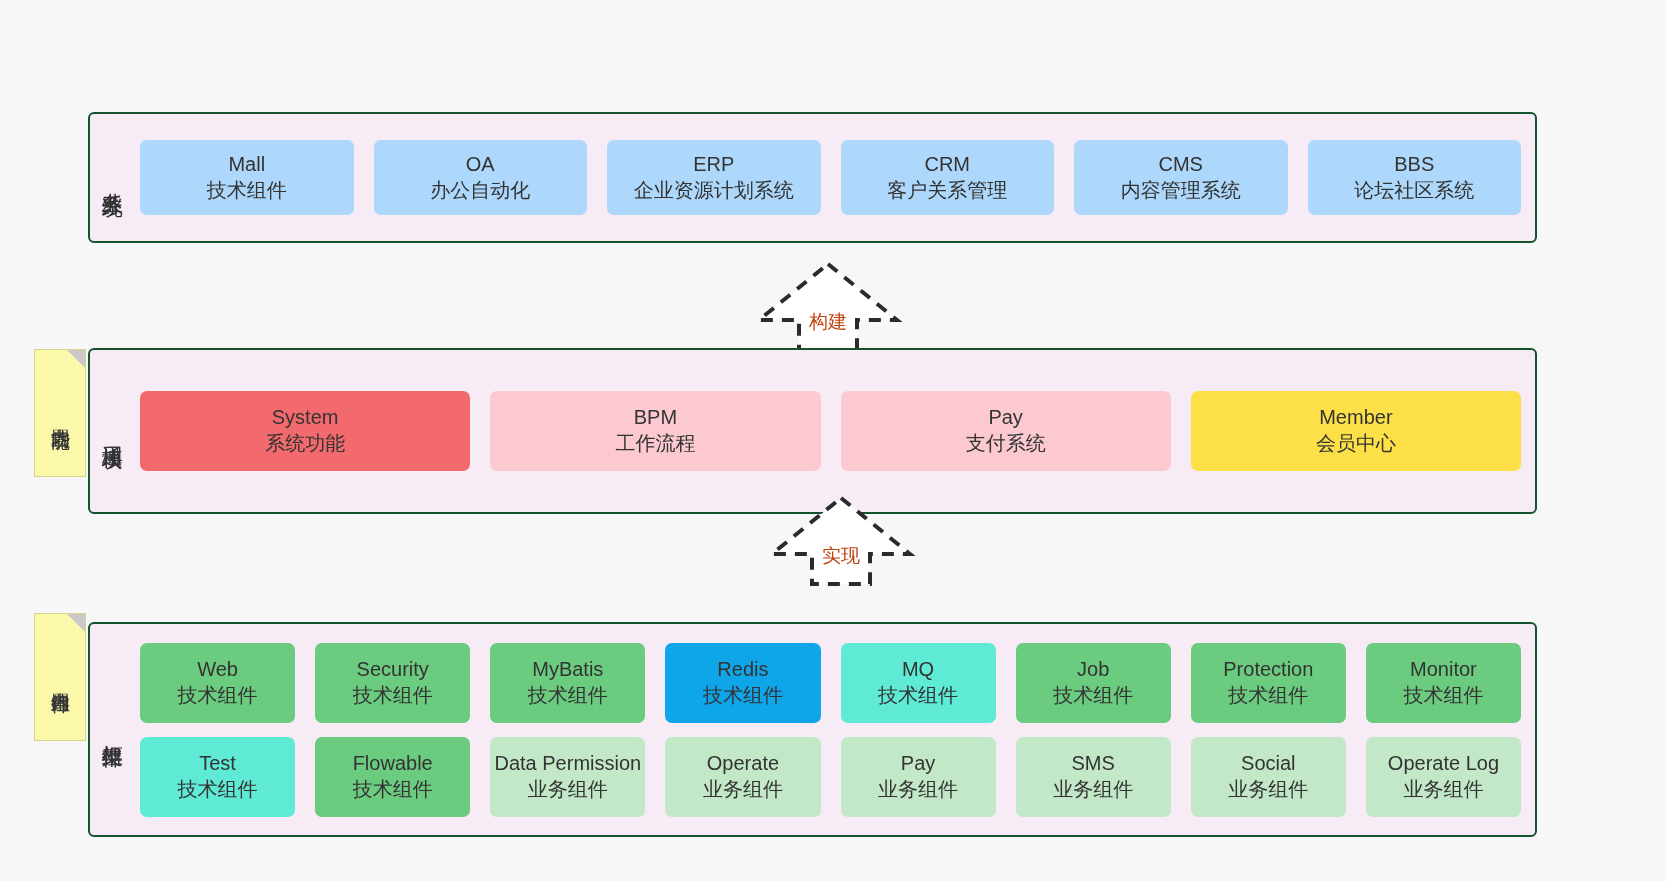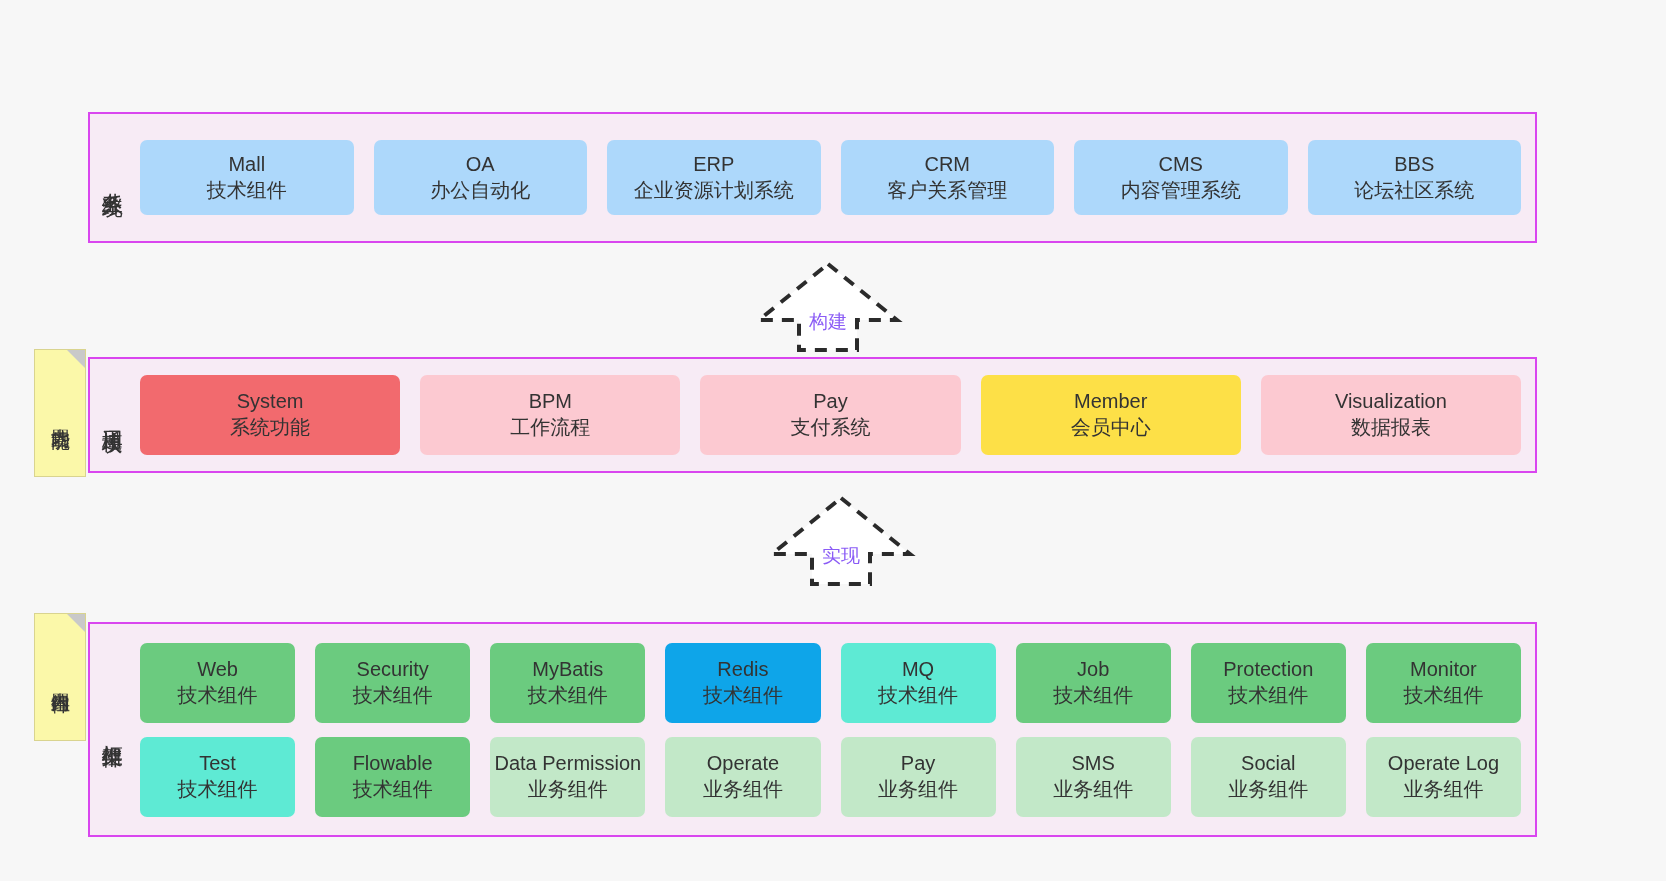--- a/index.html
+++ b/index.html
@@ -19,22 +19,22 @@
   #canvas {
     position: absolute;
     inset: 0;
   }
 
   
   .layer {
     position: absolute;
     box-sizing: border-box;
     background: #F7EBF5;
-    border: 2px solid #d946ef;
-    border-radius: 0;
+    border: 2px solid #14532d;
+    border-radius: 6px;
     display: flex;
     align-items: stretch;
   }
   .layer-title {
     flex: 0 0 auto;
     width: 44px;
     display: flex;
     align-items: center;
     justify-content: center;
     font-size: 21px;
@@ -74,21 +74,21 @@
     padding: 6px 4px;
     box-sizing: border-box;
   }
   .cell .en { display: block; }
   .cell .cn { display: block; }
 
   
   #layer-business { left: 88px; top: 112px; width: 1449px; height: 131px; }
   #layer-business .cell { height: 75px; background: #ADD8FB; }
 
-  #layer-common { left: 88px; top: 357px; width: 1449px; height: 116px; }
+  #layer-common { left: 88px; top: 348px; width: 1449px; height: 166px; }
   #layer-common .cell { height: 80px; }
 
   #layer-framework { left: 88px; top: 577px; width: 1449px; height: 215px; margin-top: 45px; }
   #layer-framework .cell { height: 80px; }
 
   
   .sticky {
     position: absolute;
     width: 52px;
     background: #FBF8A9;
@@ -126,21 +126,21 @@
     height: 95px;
   }
   .arrow-wrap svg { display: block; width: 100%; height: 100%; }
   .arrow-label {
     position: absolute;
     left: 0;
     right: 0;
     bottom: 22px;
     text-align: center;
     font-size: 19px;
-    color: #8b5cf6;
+    color: #c2410c;
     line-height: 1;
     pointer-events: none;
   }
   #arrow-build { left: 753px; top: 258px; }
   #arrow-impl  { left: 766px; top: 492px; }
 </style>
 </head>
 <body>
 
 <div id="canvas">
@@ -198,24 +198,20 @@
           <span class="cn">工作流程</span>
         </div>
         <div class="cell" style="background:#FCC9D1">
           <span class="en">Pay</span>
           <span class="cn">支付系统</span>
         </div>
         <div class="cell" style="background:#fde047">
           <span class="en">Member</span>
           <span class="cn">会员中心</span>
         </div>
-        <div class="cell" style="background:#FCC9D1">
-          <span class="en">Visualization</span>
-          <span class="cn">数据报表</span>
-        </div>
       </div>
     </div>
   </div>
 
   <div class="arrow-wrap" id="arrow-impl">
     <svg viewBox="0 0 150 95" xmlns="http://www.w3.org/2000/svg" aria-hidden="true">
       <path d="M 75 6 L 144 62 L 104 62 L 104 92 L 46 92 L 46 62 L 6 62 Z" fill="#FFFFFF" stroke="#2B2B2B" stroke-width="4" stroke-dasharray="12 9" stroke-linejoin="miter"></path>
     </svg>
     <div class="arrow-label">实现</div>
   </div>

